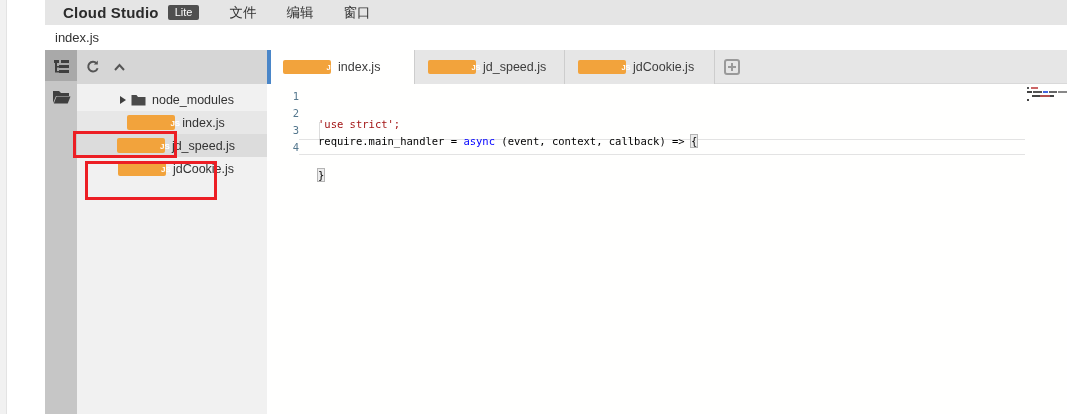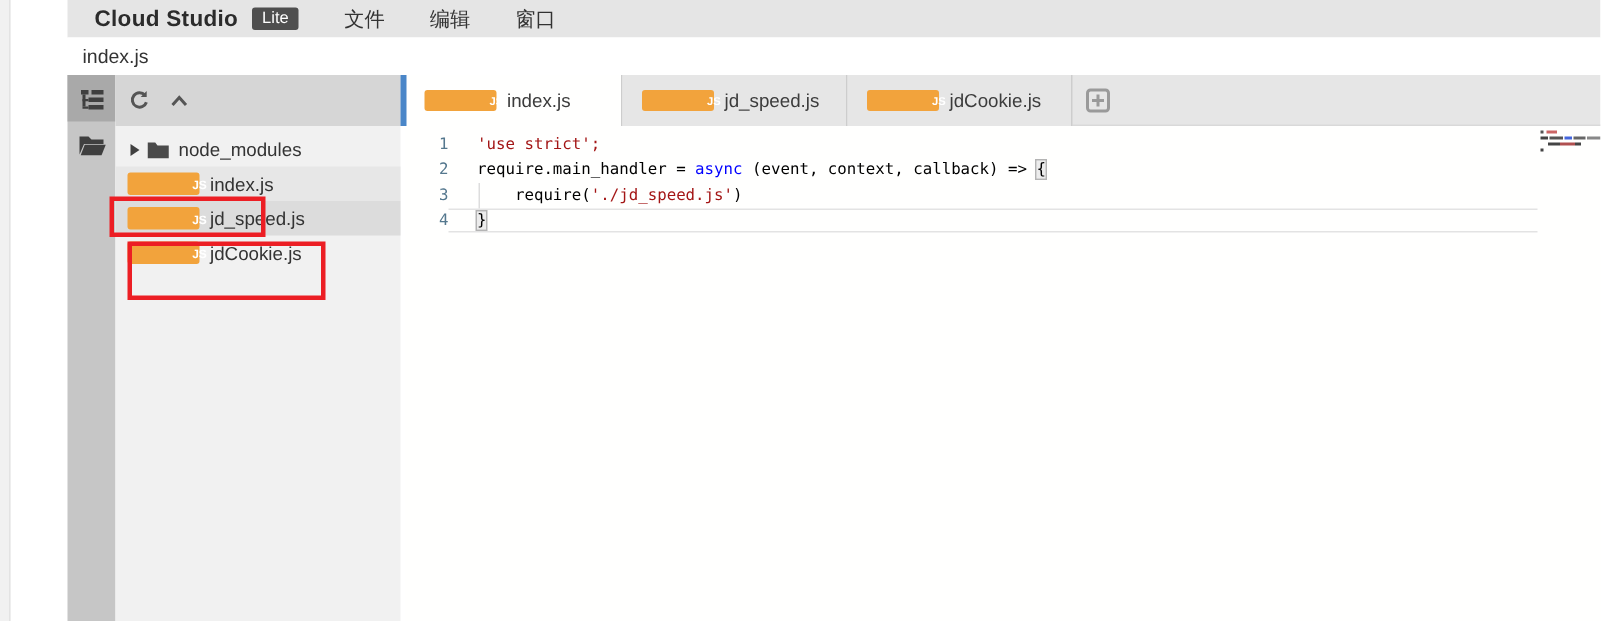--- a/index.html
+++ b/index.html
@@ -32,21 +32,21 @@
   
   .activitybar { position:absolute; left:0; top:0; width:32px; height:364px; background:#c6c6c6; }
   .ab-btn { width:32px; height:31px; display:flex; align-items:center; justify-content:center; }
   .ab-btn.selected { background:#a9a9a9; }
 
   
   .sidebar { position:absolute; left:32px; top:0; width:190px; height:364px; background:#f1f1f1; }
   .side-header { height:34px; background:#d6d6d6; display:flex; align-items:center;
                  padding-left:9px; gap:13px; }
   .tree { padding-top:4px; }
-  .tree-row { height:23px; display:flex; align-items:center; font-size:12.5px; color:#333; }
+  .tree-row { height:23px; display:flex; align-items:center; font-size:12.5px; color:#333;justify-content:center; }
   .tree-row.folder { padding-left:10px; }
   .tree-row.file { padding-left:8px; }
   .tree-row.open-file { background:#e7e7e7; }
   .tree-row.selected { background:var(--selected_row_gray,#dcdcdc); }
   .twisty { width:0; height:0; border-top:4px solid transparent; border-bottom:4px solid transparent;
             border-left:6px solid #404040; margin-right:5px; }
   .folder-glyph { margin-right:6px; display:flex; }
   .js-badge { width:15px; height:15px; border-radius:2px; background:var(--js_icon_orange,#f2a33c);
               color:#fff; font-size:8px; font-weight:bold; display:flex; align-items:flex-end;
               justify-content:center; padding-bottom:2px; margin-right:7px;padding-left:48px; }
@@ -78,21 +78,21 @@
   .plus-btn::before { left:2px; right:2px; top:5px; height:2px; }
   .plus-btn::after { top:2px; bottom:2px; left:5px; width:2px; }
 
   
   .code-area { position:relative; height:330px; background:#fffffe;
                font-family:"DejaVu Sans Mono","Liberation Mono",monospace;
                font-size:10.5px; line-height:17px; }
   .code-lines { position:relative; padding-top:4px; z-index:2; }
   .code-line { display:flex; height:17px; }
   .ln { width:29px; text-align:right; color:#55788e; flex:none; }
-  .ltext { padding-left:19px; white-space:pre; color:#000; }
+  .ltext { padding-left:19px; white-space:pre; color:#000;margin-top:28px; }
   .tok-string { color:var(--string_red,#a31515); }
   .tok-keyword { color:var(--keyword_blue,#0000ff);text-align:right; }
   .tok-bracket { background:#ececec; outline:1px solid #b4b4b4; }
   .cur-line { position:absolute; left:29px; top:55px; width:726px; height:16px;
               border-top:1px solid #e3e3e3; border-bottom:1px solid #e3e3e3; z-index:1; }
   .indent-guide { position:absolute; left:49px; top:38px; height:17px;
                   border-left:1px solid #dddddd; z-index:1; }
 
   
   .minimap { position:absolute; right:0; top:0; width:41px; height:330px; z-index:3; }
@@ -227,21 +227,20 @@
             <div class="code-line">
               <span class="ln">1</span>
               <span class="ltext"><span class="tok-string">'use strict';</span></span>
             </div>
             <div class="code-line">
               <span class="ln">2</span>
               <span class="ltext"><span>require.main_handler = </span><span class="tok-keyword">async</span><span> (event, context, callback) =&gt; </span><span class="tok-bracket">{</span></span>
             </div>
             <div class="code-line">
               <span class="ln">3</span>
-              <span class="ltext"><span>    require(</span><span class="tok-string">'./jd_speed.js'</span><span>)</span></span>
             </div>
             <div class="code-line">
               <span class="ln">4</span>
               <span class="ltext"><span class="tok-bracket">}</span></span>
             </div>
           </div>
 
           <div class="minimap">
             <div class="mm-row">
               <span class="mm-seg" style="width:2px;background:#555;"></span>

